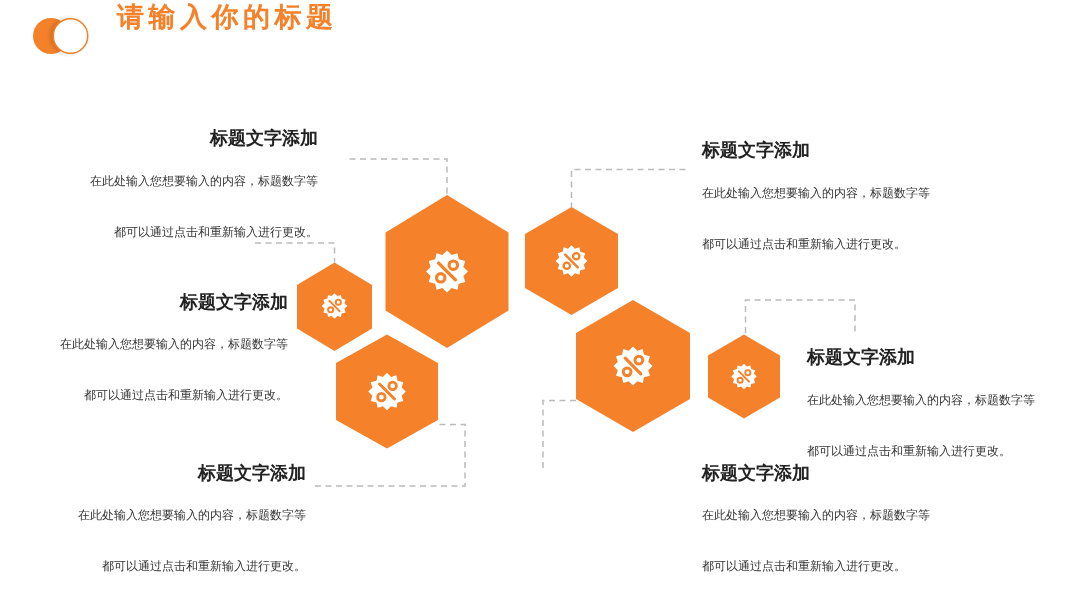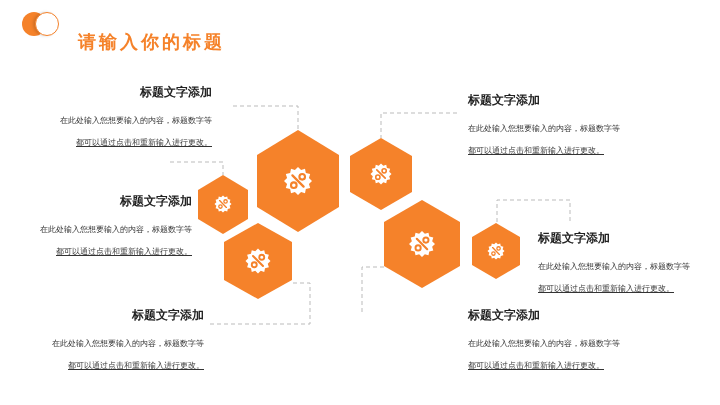--- a/index.html
+++ b/index.html
@@ -1,24 +1,24 @@
 <!DOCTYPE html>
 <html><head>
   <meta charset="utf-8">
   <style>
     html, body { margin:0; padding:0; }
     body { width:720px; height:405px; background:#ffffff; position:relative; overflow:hidden; font-family:"DejaVu Sans","Liberation Sans",sans-serif; }
     .logo { position:absolute; left:22px; top:12px; width:40px; height:24px; }
     .logo .c1 { position:absolute; left:0; top:0; width:24px; height:24px; border-radius:50%; background:#F5822A; }
     .logo .c2 { position:absolute; left:13px; top:0; width:22px; height:22px; border-radius:50%; background:#ffffff; border:1px solid #F5822A; box-shadow:-2px 0 3px rgba(0,0,0,0.15); }
-    .page-title { position:absolute; left:78px; top:30px; font-size:18px; font-weight:bold; color:#F5822A; letter-spacing:3px; line-height:24px; white-space:nowrap; }
+    .page-title { position:absolute; left:78px; top:0; font-size:18px; font-weight:bold; color:#F5822A; letter-spacing:3px; line-height:24px; white-space:nowrap; }
     .block { position:absolute; }
     .block .t { font-size:12px; font-weight:bold; color:#222; line-height:16px; white-space:nowrap; }
     .block .d { font-size:8px; color:#333; line-height:10px; white-space:nowrap; margin-top:16px; }
-    .block .d2 { margin-top:12px;text-decoration:underline; }
+    .block .d2 { margin-top:24px; }
     .right-al { text-align:right; }
     svg.art { position:absolute; left:0; top:0; }
   </style>
 </head>
 <body>
 
 <div class="logo">
   <div class="c1"></div>
   <div class="c2"></div>
 </div>

